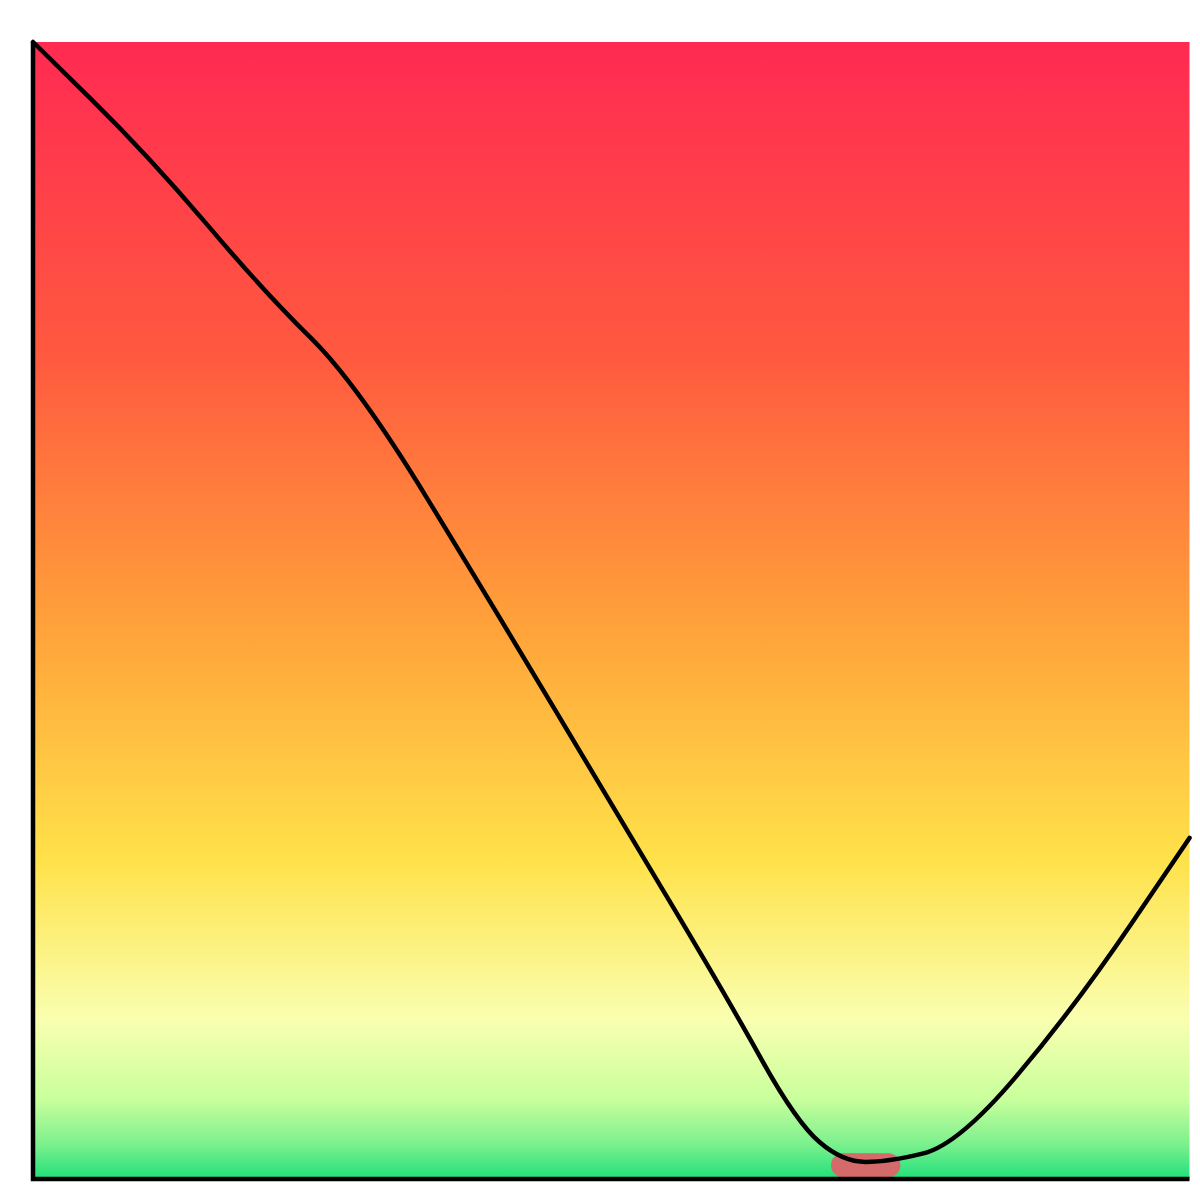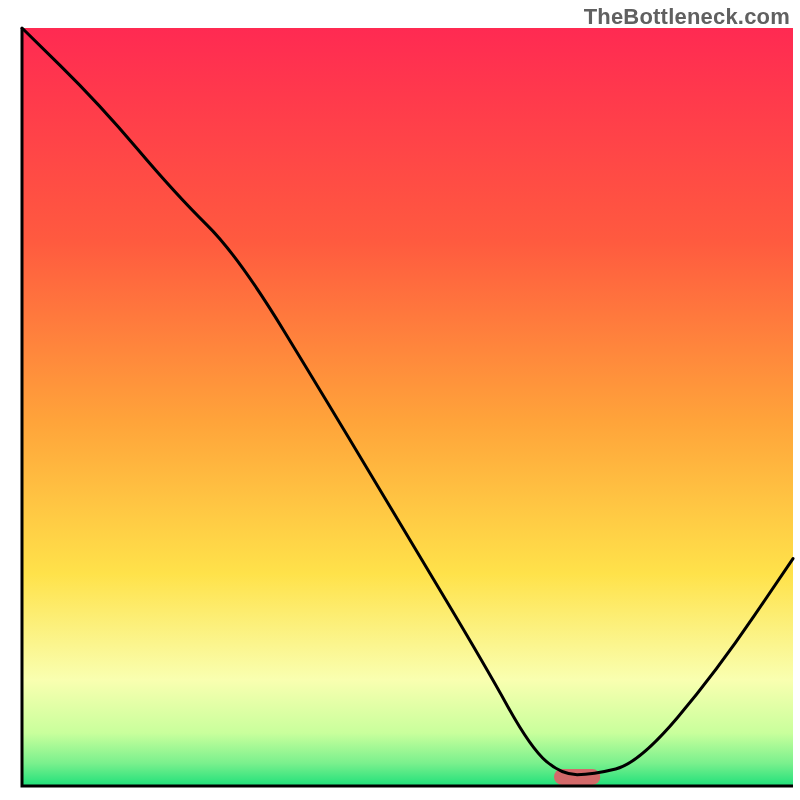--- a/index.html
+++ b/index.html
@@ -26,21 +26,20 @@
     z-index: 3;
   }
   svg {
     display: block;
   }
 </style>
 </head>
 <body>
 
 <div class="wrap">
-  <div class="watermark">TheBottleneck.com</div>
   <svg id="chart" width="800" height="800" viewBox="0 0 800 800">
       <defs>
         <linearGradient id="bg-grad" x1="0" y1="0" x2="0" y2="1">
           <stop offset="0%" stop-color="#ff2a52"></stop>
           <stop offset="28%" stop-color="#ff5a3f"></stop>
           <stop offset="52%" stop-color="#ffa43a"></stop>
           <stop offset="72%" stop-color="#ffe24a"></stop>
           <stop offset="86%" stop-color="#f9ffb0"></stop>
           <stop offset="93%" stop-color="#c9ff9c"></stop>
           <stop offset="97%" stop-color="#7af08d"></stop>

